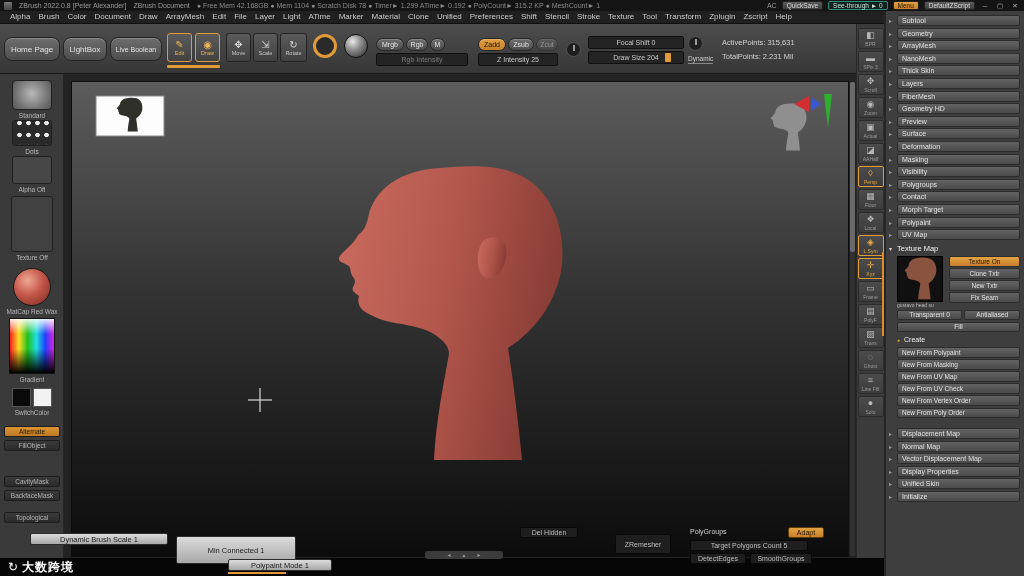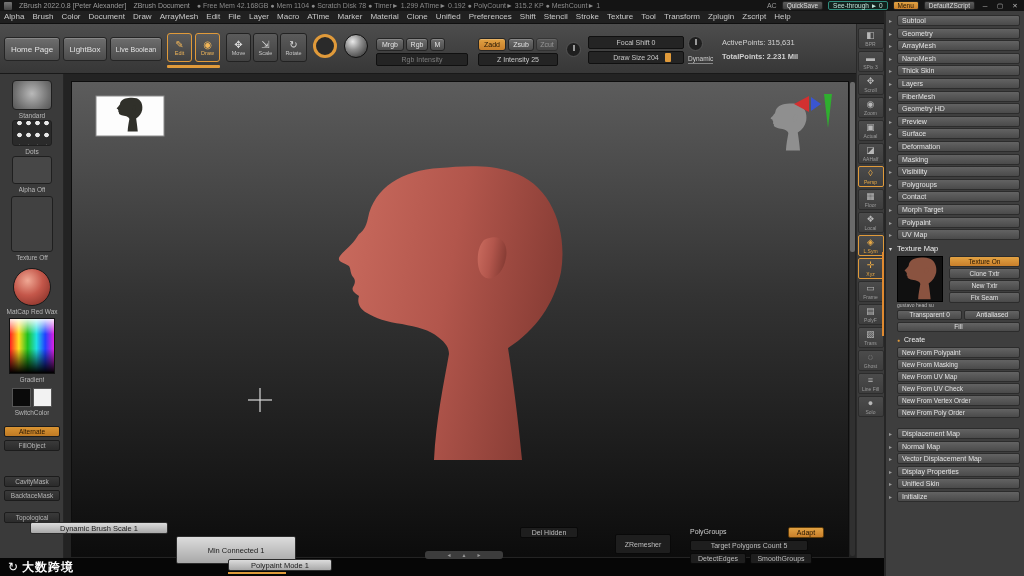--- a/index.html
+++ b/index.html
@@ -15,28 +15,28 @@
   .tb-right { margin-left:auto; display:flex; align-items:center; gap:5px; }
   .tb-btn { background:linear-gradient(#5c5c5c,#3e3e3e); border:1px solid #222; border-radius:2px;
     color:#ddd; font-size:6.5px; padding:0 4px; height:9px; display:flex; align-items:center; }
   .tb-btn.orange { background:linear-gradient(#e2a243,#c87f2b); color:#201302; }
   .tb-see { border:1px solid #2e8c7c; border-radius:2px; color:#bfe3da; font-size:6.5px; padding:0 4px; height:9px; display:flex; align-items:center; background:#12211d; }
   .wc { width:10px; height:9px; color:#bbb; font-size:6.5px; display:flex; align-items:center; justify-content:center; }
   .wc-min::before{content:"─";} .wc-max::before{content:"▢";} .wc-close::before{content:"✕";}
 
   
   .menubar { position:absolute; left:0; top:11px; width:884px; height:13px; background:#202020;
-    display:flex; align-items:center; border-bottom:1px solid #101010; }
+    display:flex; align-items:center; padding-left:6px; border-bottom:1px solid #101010; }
   .menu-item { font-size:8px; color:#c9c9c9; padding:0 4px; line-height:12px; cursor:default; }
 
   
   .topshelf { position:absolute; left:0; top:24px; width:856px; height:50px;
     background:linear-gradient(#4d4d4d,#373737); border-bottom:1px solid #191919; }
   .ts-btn { position:absolute; background:linear-gradient(#6e6e6e,#4c4c4c); border:1px solid #252525;
-    border-radius:3px; color:#e2e2e2; font-size:8px; display:flex; align-items:center; justify-content:center;
+    border-radius:8px; color:#e2e2e2; font-size:8px; display:flex; align-items:center; justify-content:center;
     box-shadow:inset 0 1px 0 rgba(255,255,255,.18); }
   .tsq { position:absolute; top:9px; width:25px; height:29px; background:linear-gradient(#5b5b5b,#414141);
     border:1px solid #222; border-radius:3px; display:flex; flex-direction:column; align-items:center; justify-content:center; }
   .tsq-i { font-size:10px; color:#d8d8d8; line-height:11px; }
   .tsq-l { font-size:5.5px; color:#c5c5c5; }
   .tsq.sel { border-color:#e09a3a; }
   .tsq.sel .tsq-i, .tsq.sel .tsq-l { color:#f0b558; }
   .i-edit::before{content:"✎";} .i-draw::before{content:"◉";} .i-move::before{content:"✥";}
   .i-scale::before{content:"⇲";} .i-rotate::before{content:"↻";}
   .ts-underline { position:absolute; left:167px; top:41px; width:53px; height:3px; background:#e09a3a; border-radius:1px; }
@@ -173,21 +173,21 @@
   <div class="menubar">
       <span class="menu-item">Alpha</span>
       <span class="menu-item">Brush</span>
       <span class="menu-item">Color</span>
       <span class="menu-item">Document</span>
       <span class="menu-item">Draw</span>
       <span class="menu-item">ArrayMesh</span>
       <span class="menu-item">Edit</span>
       <span class="menu-item">File</span>
       <span class="menu-item">Layer</span>
-      <span class="menu-item">Macro</span>
+      <span class="menu-item">Light</span>
       <span class="menu-item">ATime</span>
       <span class="menu-item">Marker</span>
       <span class="menu-item">Material</span>
       <span class="menu-item">Clone</span>
       <span class="menu-item">Unified</span>
       <span class="menu-item">Preferences</span>
       <span class="menu-item">Shift</span>
       <span class="menu-item">Stencil</span>
       <span class="menu-item">Stroke</span>
       <span class="menu-item">Texture</span>
@@ -241,21 +241,21 @@
     <div class="dial" style="left:566px; top:18px;"></div>
     <div class="sliderD" style="left:588px; top:12px; width:96px; height:13px;">Focal Shift 0</div>
     <div class="sliderD" style="left:588px; top:27px; width:96px; height:13px;">
       <span>Draw Size 204</span>
       <span class="sl-thumb"></span>
     </div>
     <div class="ts-dyn" style="left:688px; top:31px;">Dynamic</div>
     <div class="dial" style="left:688px; top:12px;"></div>
 
     <div class="ts-points" style="left:722px; top:14px;">ActivePoints: 315,631</div>
-    <div class="ts-points" style="left:722px; top:28px;font-weight:bold;">TotalPoints: 2.231 Mil</div>
+    <div class="ts-points" style="left:722px; top:28px;">TotalPoints: 2.231 Mil</div>
   </div>
 
   <div class="leftshelf">
     <div class="ls-item" style="top:6px;">
       <div class="th-brush"></div>
       <div class="ls-label">Standard</div>
     </div>
     <div class="ls-item" style="top:46px;">
       <div class="th-stroke"></div>
       <div class="ls-label">Dots</div>
@@ -540,21 +540,21 @@
       </div>
         <div class="tp-row">
         <span class="tp-btn">Unified Skin</span>
       </div>
         <div class="tp-row">
         <span class="tp-btn">Initialize</span>
       </div>
       </div>
   </div>
 
-  <div class="sliderL" style="left:30px; top:522px; width:138px; height:12px;">Dynamic Brush Scale 1</div>
+  <div class="sliderL" style="left:30px; top:533px; width:138px; height:12px;">Dynamic Brush Scale 1</div>
   <div class="sliderL" style="left:176px; top:536px; width:120px; height:28px;">Min Connected 1</div>
   <div class="sliderL" style="left:228px; top:559px; width:104px; height:12px; z-index:30;">Polypaint Mode 1</div>
   <div class="pp-underline"></div>
 
   <div class="miniscroll">
     <span class="ms-a ms-left"></span>
     <span class="ms-a ms-up"></span>
     <span class="ms-a ms-right"></span>
   </div>
 

